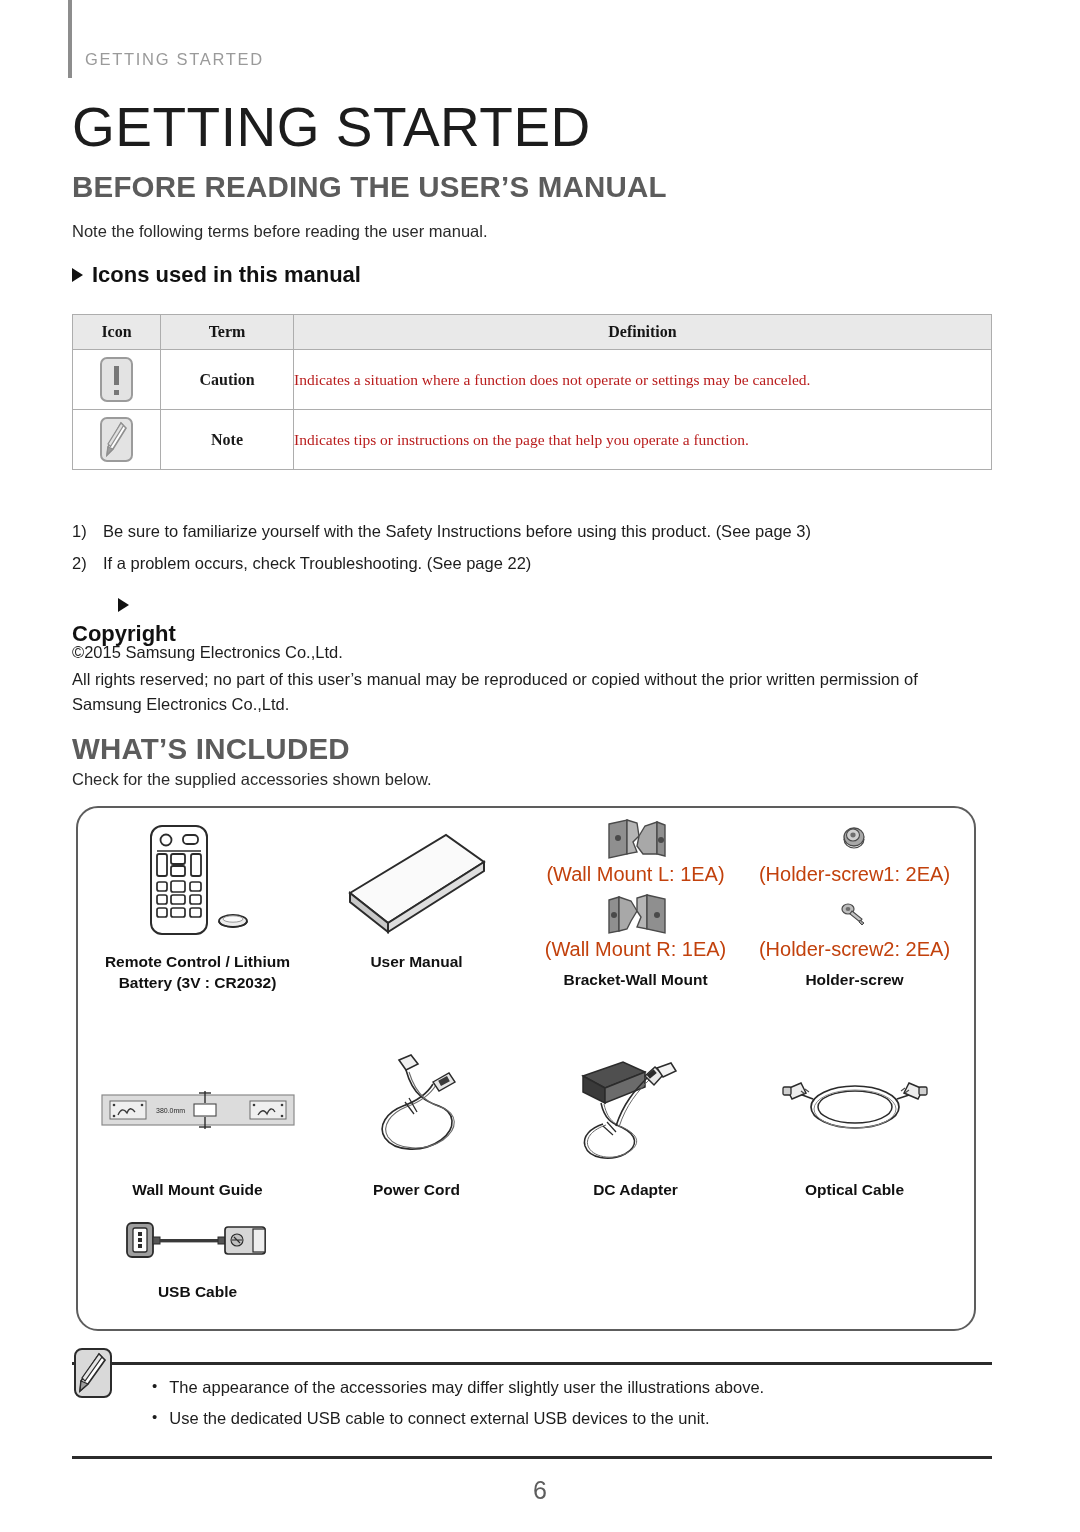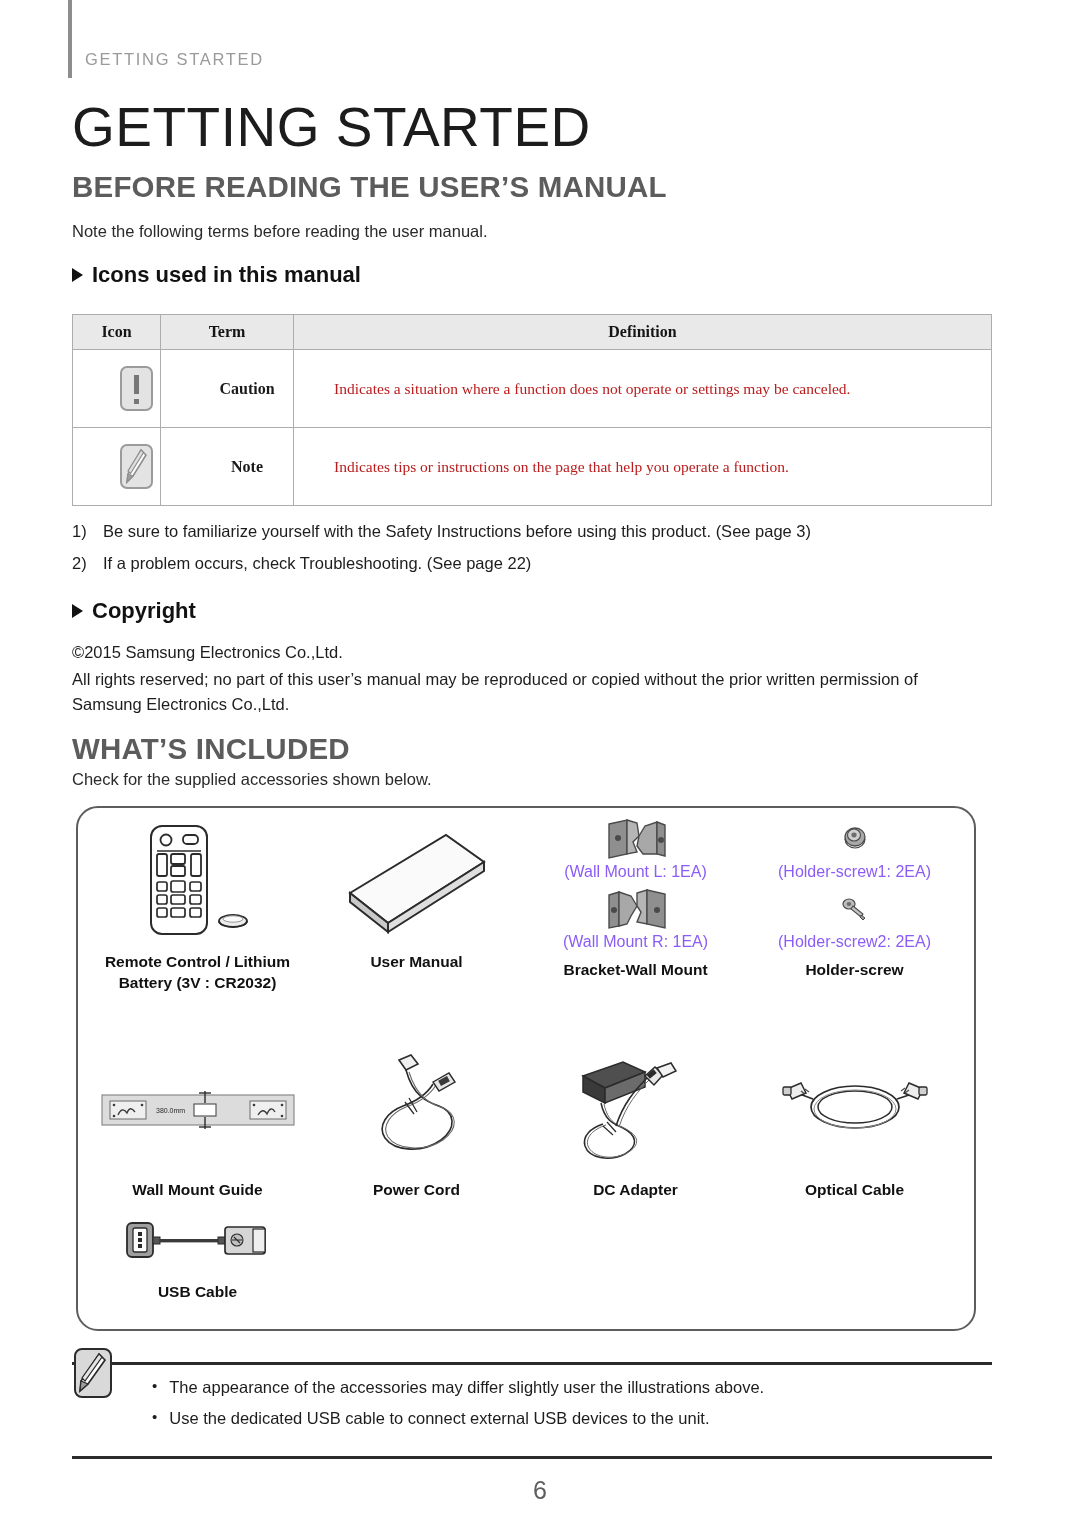--- a/index.html
+++ b/index.html
@@ -74,21 +74,21 @@
   }
   .subhead .tri {
     width: 0; height: 0;
     border-left: 11px solid #111;
     border-top: 7.5px solid transparent;
     border-bottom: 7.5px solid transparent;
     display: inline-block;
   }
   .subhead.icons { top: 262px; }
   .subhead.safety { top: 480px; }
-  .subhead.copyright { top: 598px; }
+  .subhead.copyright { top: 598px; flex-direction: column; }
 
   
   .icon-table {
     position: absolute;
     left: 72px; top: 314px;
     width: 920px;
     border-collapse: collapse;
     font-size: 15.5px;
   }
   .icon-table th, .icon-table td {
@@ -100,21 +100,21 @@
     background: #e9e9e9;
     font-weight: bold;
     font-size: 16px;
     height: 35px;
     color: #151515;
   }
   .col-icon  { width: 88px; }
   .col-term  { width: 133px; }
   .col-def   { width: auto; }
 
-  .icon-table tbody td { height: 78px; padding-left: 40px; }
+  .icon-table tbody td { height: 60px; }
   .cell-icon { text-align: center; vertical-align: middle; }
   .cell-term { text-align: center; vertical-align: middle; font-weight: bold; font-size: 16px; }
   .cell-def  { vertical-align: middle; padding-left: 14px; font-size: 15.5px; color: #b91c1c; }
 
   
   .gicon {
     display: inline-block;
     width: 33px; height: 45px;
     border: 2.5px solid #9b9b9b;
     border-radius: 7px;
@@ -180,22 +180,22 @@
   }
   .acc-label {
     font-size: 15.5px;
     font-weight: bold;
     color: #111;
     text-align: center;
     line-height: 1.33;
     margin-top: 4px;
   }
   .sub-label {
-    font-size: 16px;
-    color: #8b5cf6;
+    font-size: 20px;
+    color: #c2410c;
     text-align: left;
     margin: 1px 0 5px 0;
   }
   .stack { display: flex; flex-direction: column; align-items: center; }
   .stack .mini-art { display:flex; align-items:center; justify-content:center; height: 46px; }
 
   .row2 { position: absolute; left: 0; top: 228px; right: 0; }
   .row3 { position: absolute; left: 0; top: 398px; right: 0;
           display: grid; grid-template-columns: repeat(4, 1fr); padding: 0 10px; }
 

